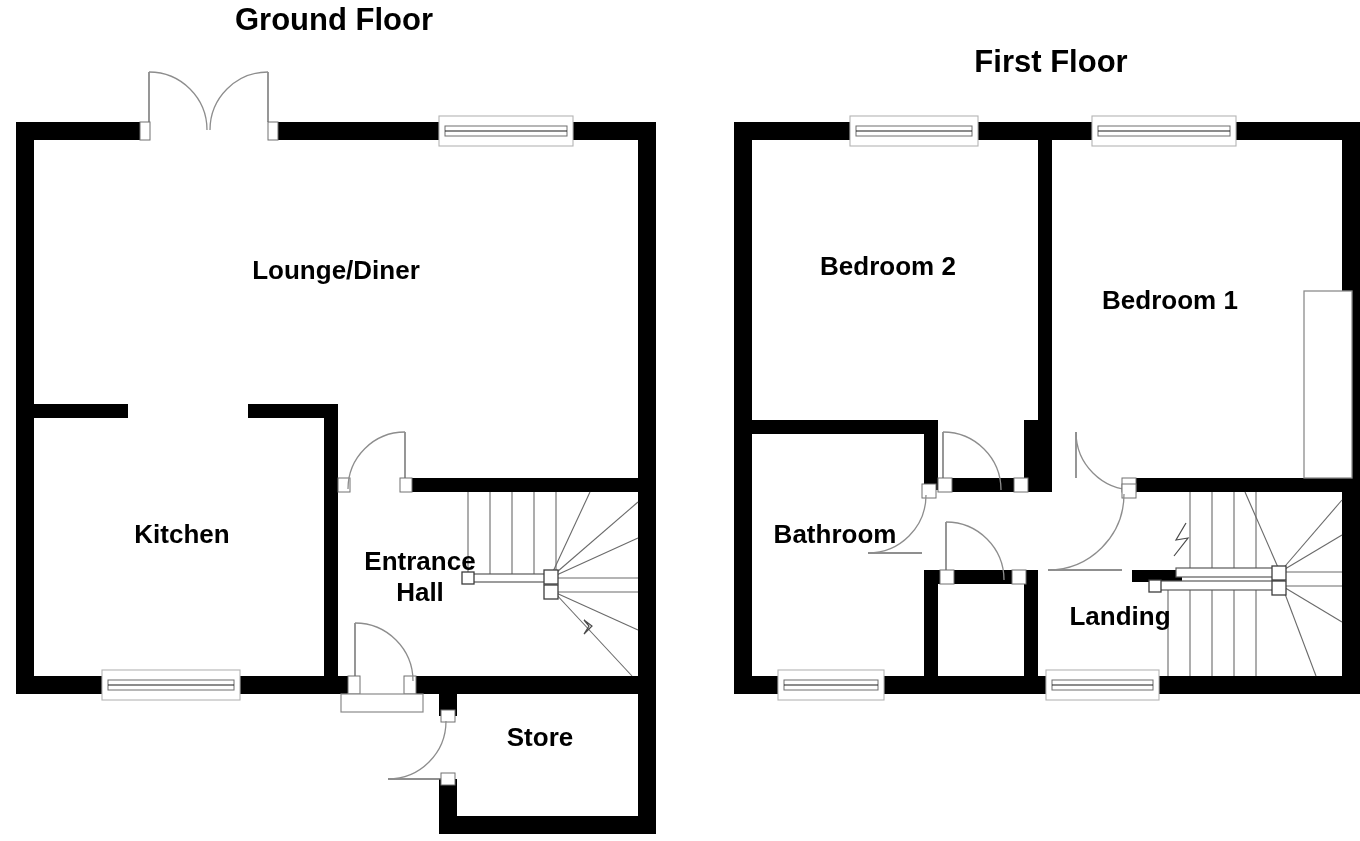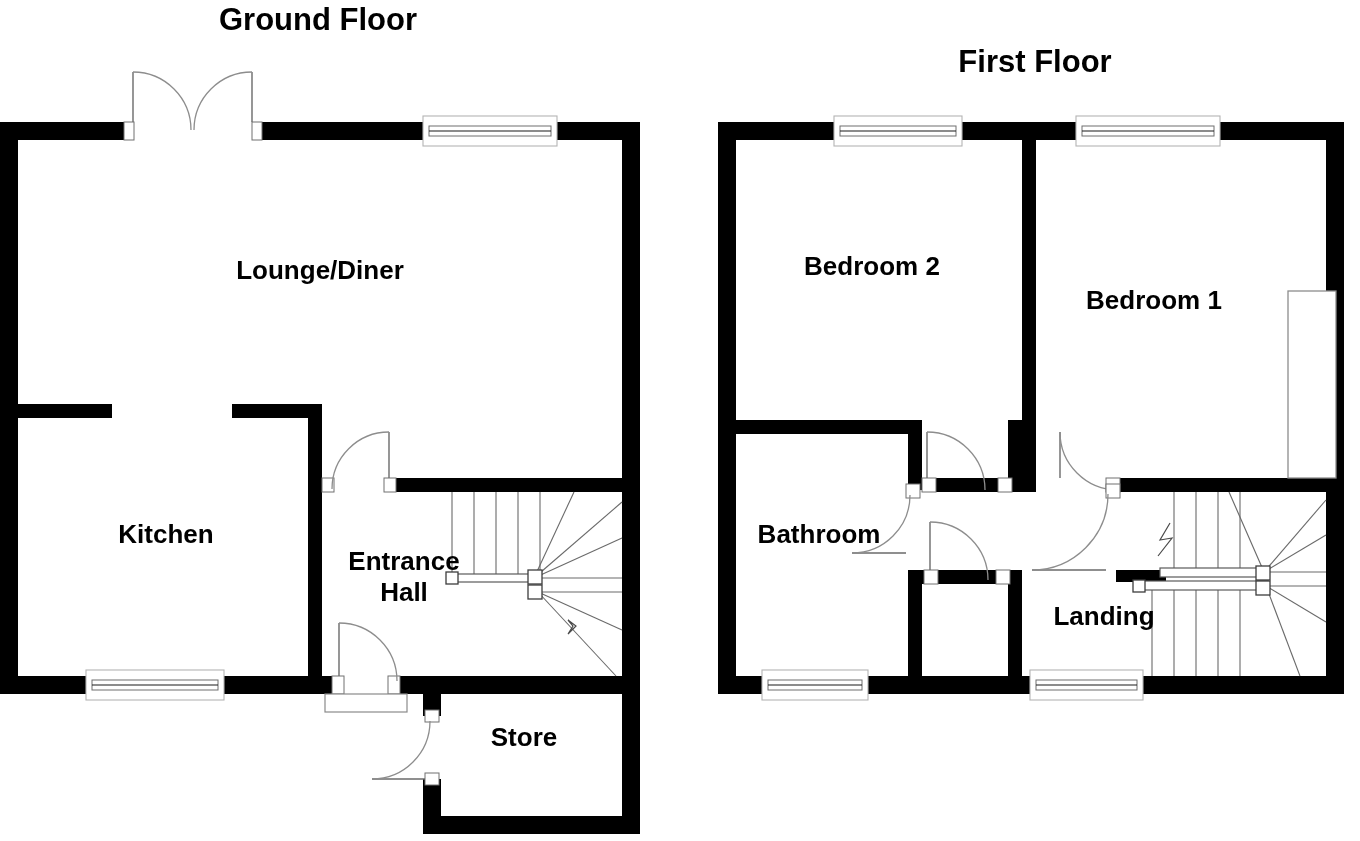--- a/index.html
+++ b/index.html
@@ -9,21 +9,21 @@
   }
   body {
     width: 1360px;
     height: 841px;
     position: relative;
     font-family: "Liberation Sans", sans-serif;
     overflow: hidden;
   }
   #plan-root {
     position: absolute;
-    left: 0;
+    left: 16px;
     top: 0;
     width: 1095px;
     height: 841px;
   }
   svg#floorplan {
     display: block;
     width: 1360px;
     height: 841px;
   }
   .wall      { fill: #000000; }

